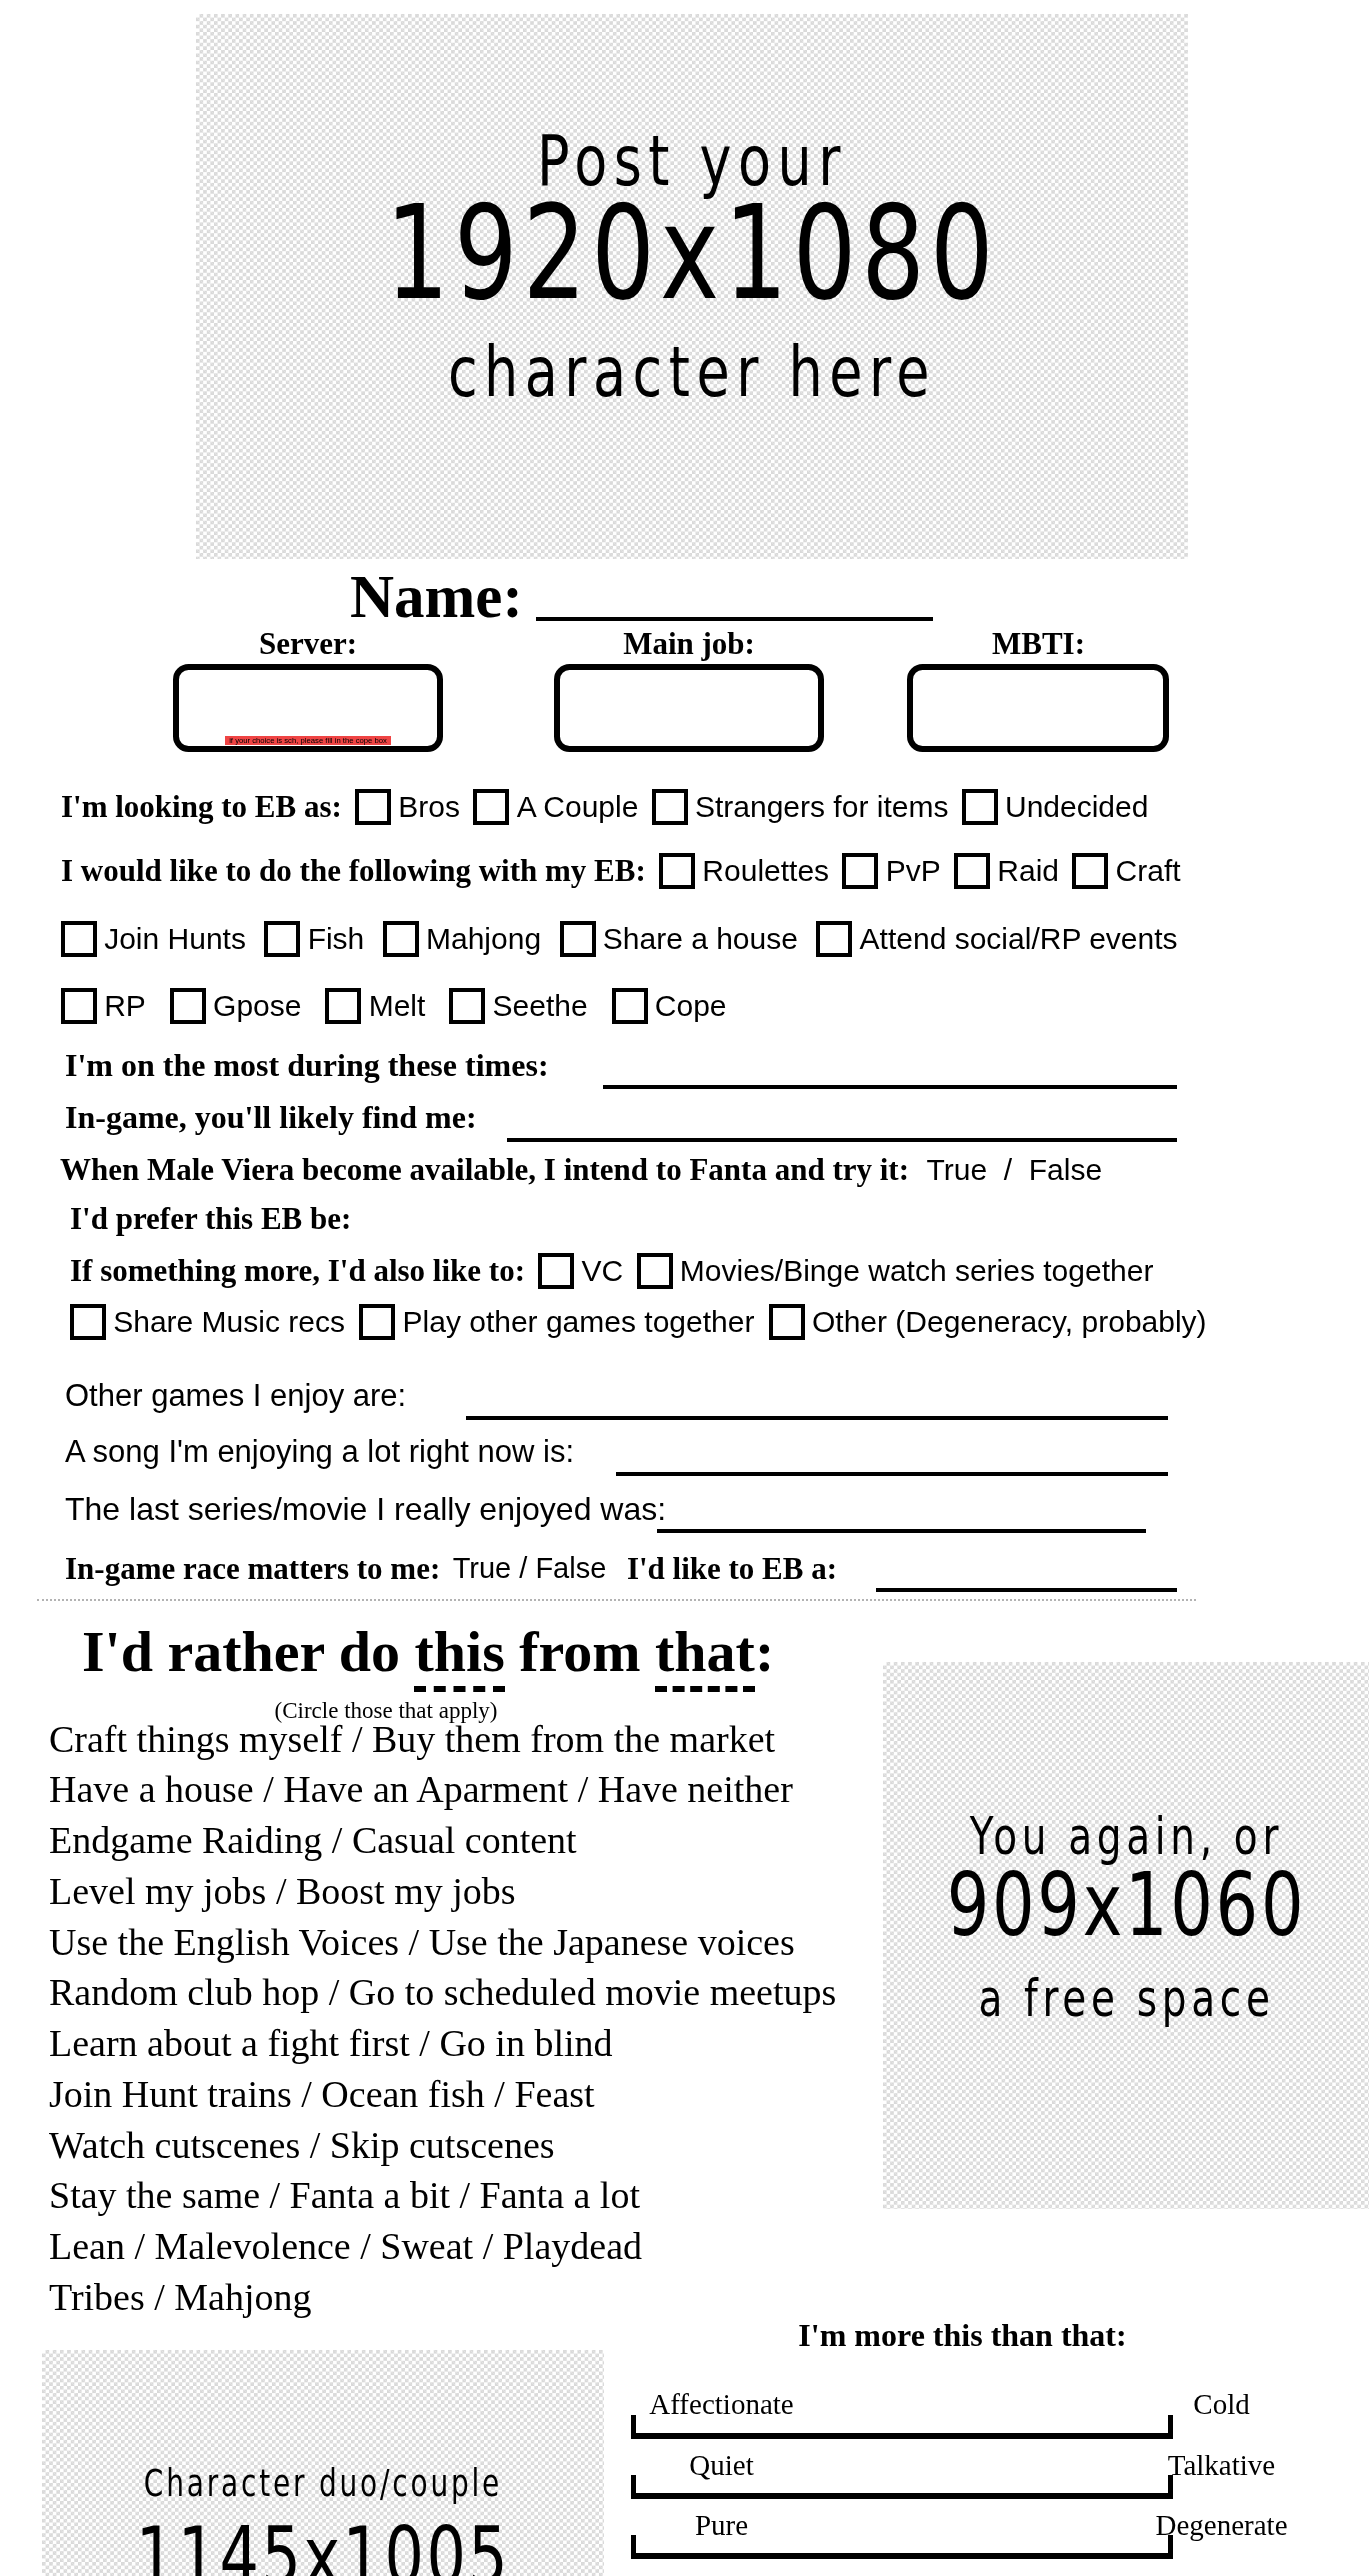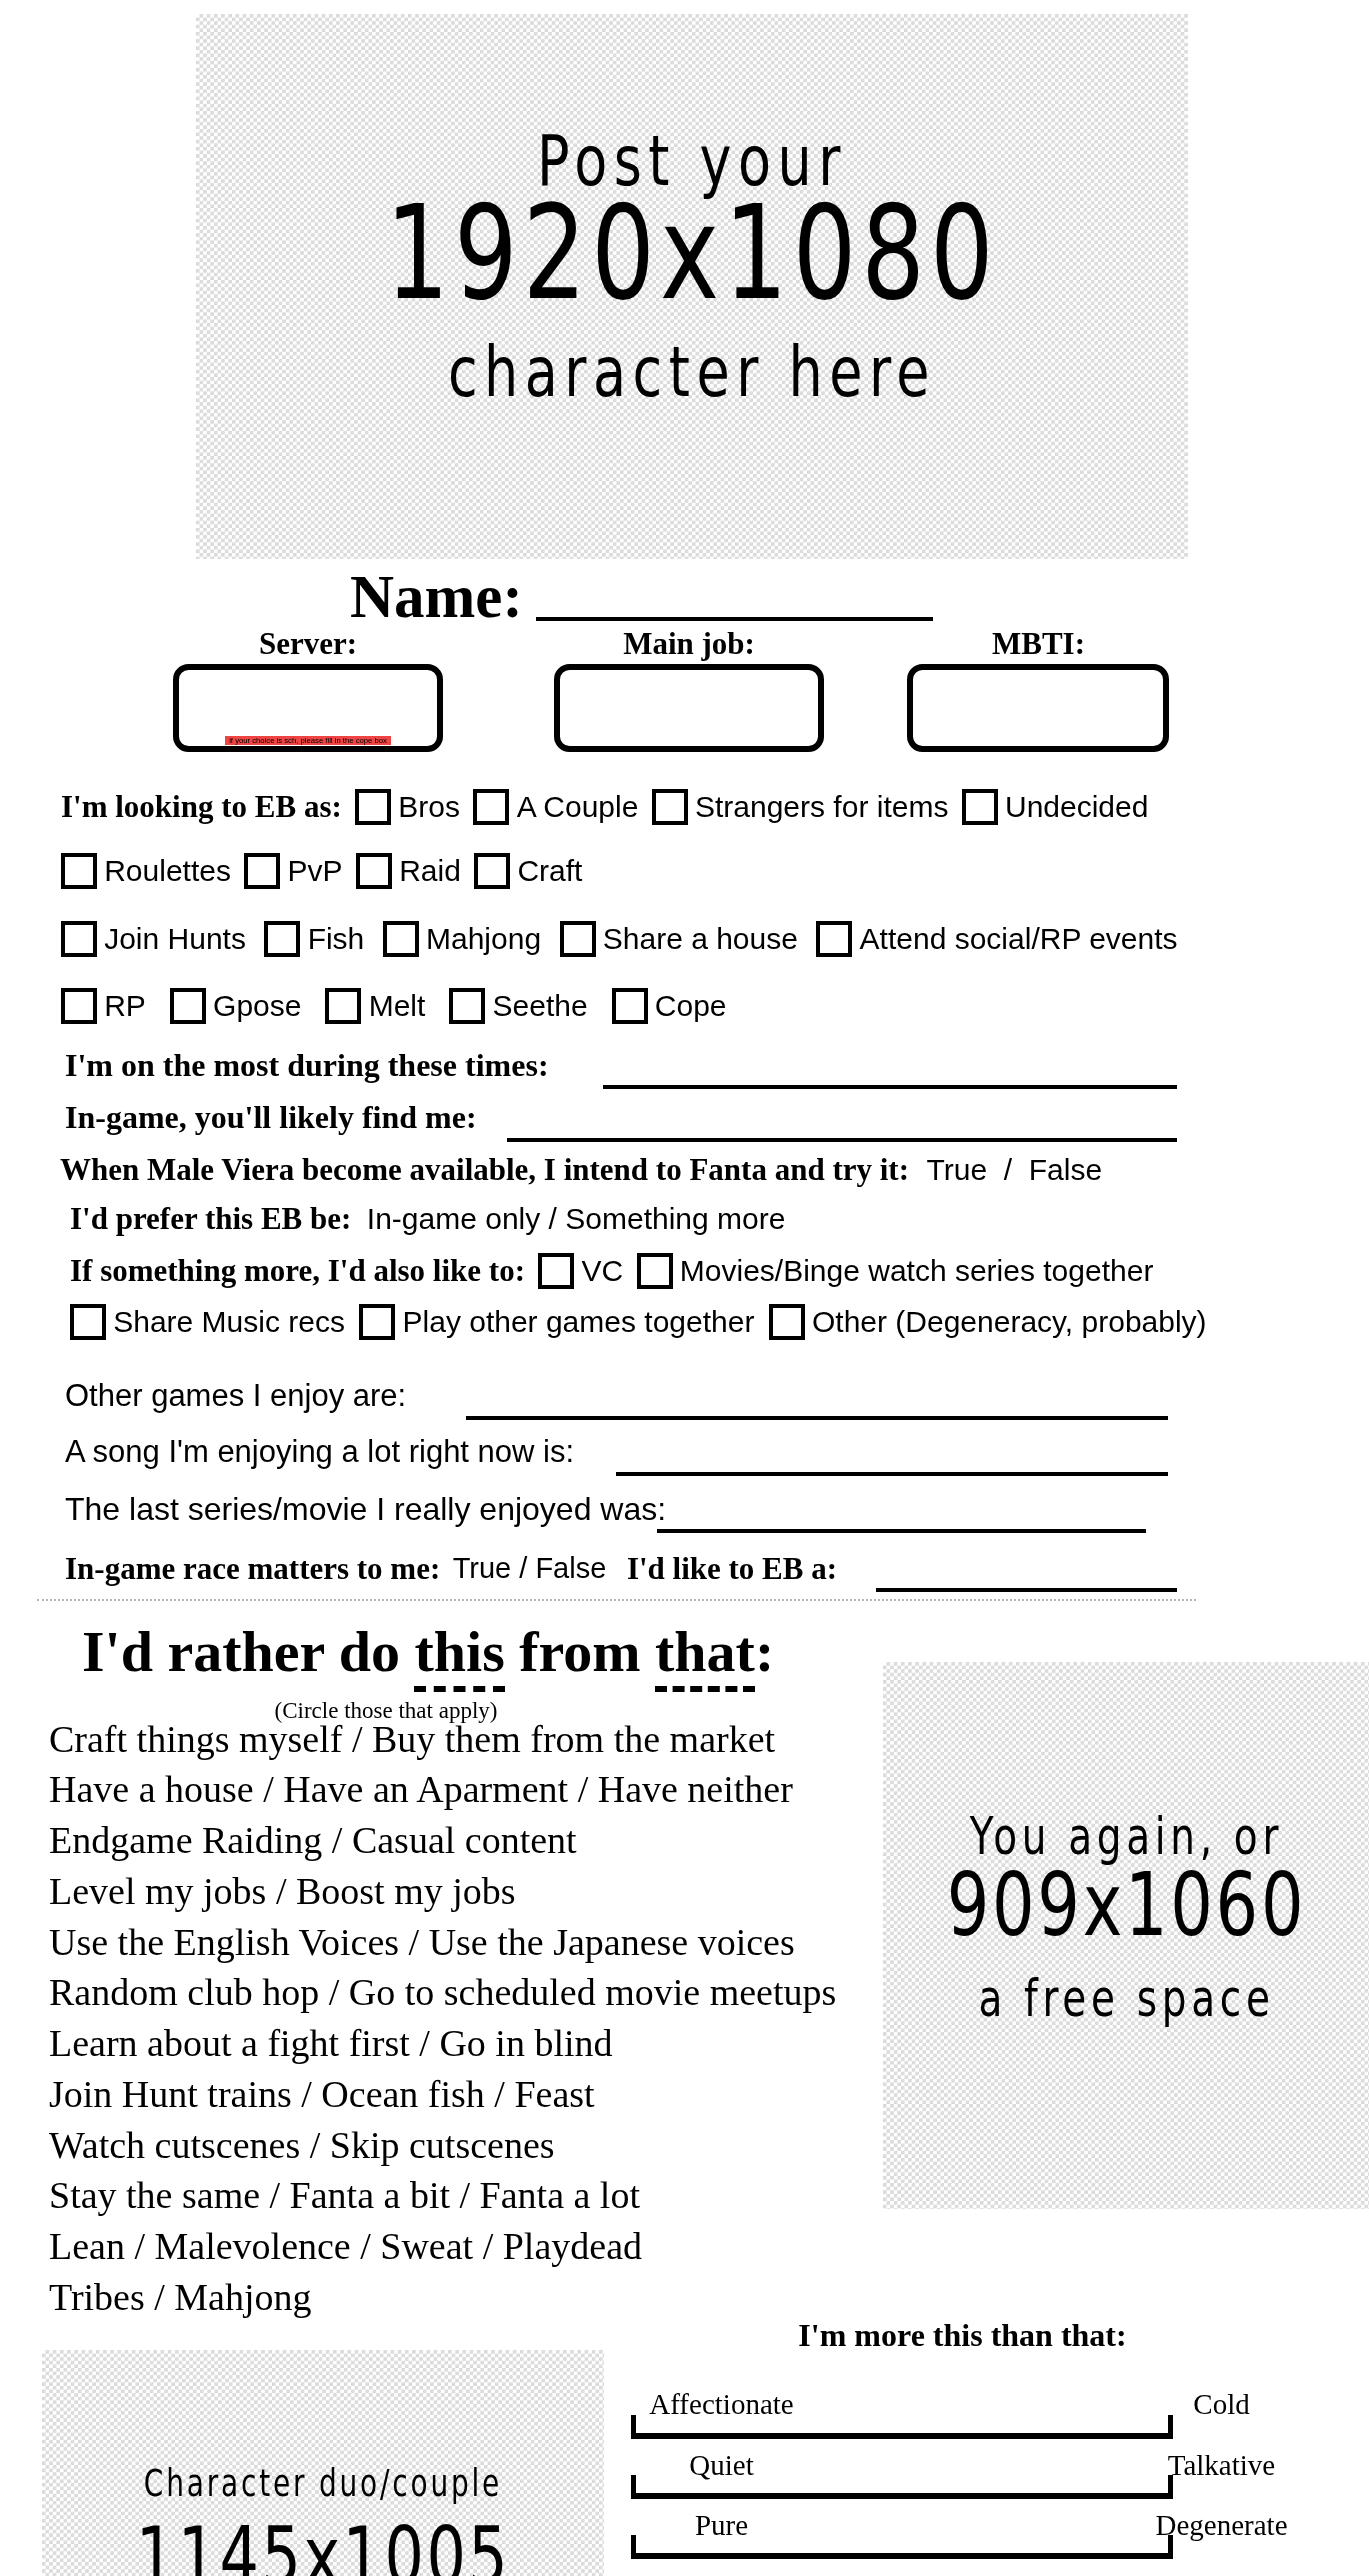--- a/index.html
+++ b/index.html
@@ -58,20 +58,21 @@
 
 <div class="row" style="left:61px;top:787px;height:39px;column-gap:13.4px;">
   <span class="fserif label60">I'm looking to EB as:</span>
   <span class="opt"><span class="cb"></span><span class="fsans val58">Bros</span></span>
   <span class="opt"><span class="cb"></span><span class="fsans val58">A Couple</span></span>
   <span class="opt"><span class="cb"></span><span class="fsans val58">Strangers for items</span></span>
   <span class="opt"><span class="cb"></span><span class="fsans val58">Undecided</span></span>
 </div>
 
 <div class="row" style="left:61px;top:851px;height:39px;column-gap:13.4px;">
+  <span class="fserif label60">I would like to do the following with my EB:</span>
   <span class="opt"><span class="cb"></span><span class="fsans val58">Roulettes</span></span>
   <span class="opt"><span class="cb"></span><span class="fsans val58">PvP</span></span>
   <span class="opt"><span class="cb"></span><span class="fsans val58">Raid</span></span>
   <span class="opt"><span class="cb"></span><span class="fsans val58">Craft</span></span>
 </div>
 
 <div class="row" style="left:61px;top:919px;height:39px;column-gap:18.5px;">
   <span class="opt"><span class="cb"></span><span class="fsans val58">Join Hunts</span></span>
   <span class="opt"><span class="cb"></span><span class="fsans val58">Fish</span></span>
   <span class="opt"><span class="cb"></span><span class="fsans val58">Mahjong</span></span>
@@ -93,21 +94,20 @@
 <div class="abs fserif" style="left:65px;top:1100px;font-size:32px;line-height:1.1;">In-game, you'll likely find me:</div>
 <div class="blank" style="left:507px;top:1138px;width:670px;height:3.6px;"></div>
 
 <div class="row" style="left:60px;top:1151px;height:37px;column-gap:17.5px;">
   <span class="fserif label60">When Male Viera become available, I intend to Fanta and try it:</span>
   <span class="fsans val58">True  /  False</span>
 </div>
 
 <div class="row" style="left:70px;top:1200px;height:37px;column-gap:15.5px;">
   <span class="fserif label60">I'd prefer this EB be:</span>
-  <span class="fsans val58">In-game only / Something more</span>
 </div>
 
 <div class="row" style="left:70px;top:1251px;height:39px;column-gap:13.4px;">
   <span class="fserif label60">If something more, I'd also like to:</span>
   <span class="opt"><span class="cb"></span><span class="fsans val58">VC</span></span>
   <span class="opt"><span class="cb"></span><span class="fsans val58">Movies/Binge watch series together</span></span>
 </div>
 
 <div class="row" style="left:70px;top:1302px;height:39px;column-gap:14.4px;">
   <span class="opt"><span class="cb"></span><span class="fsans val58">Share Music recs</span></span>

